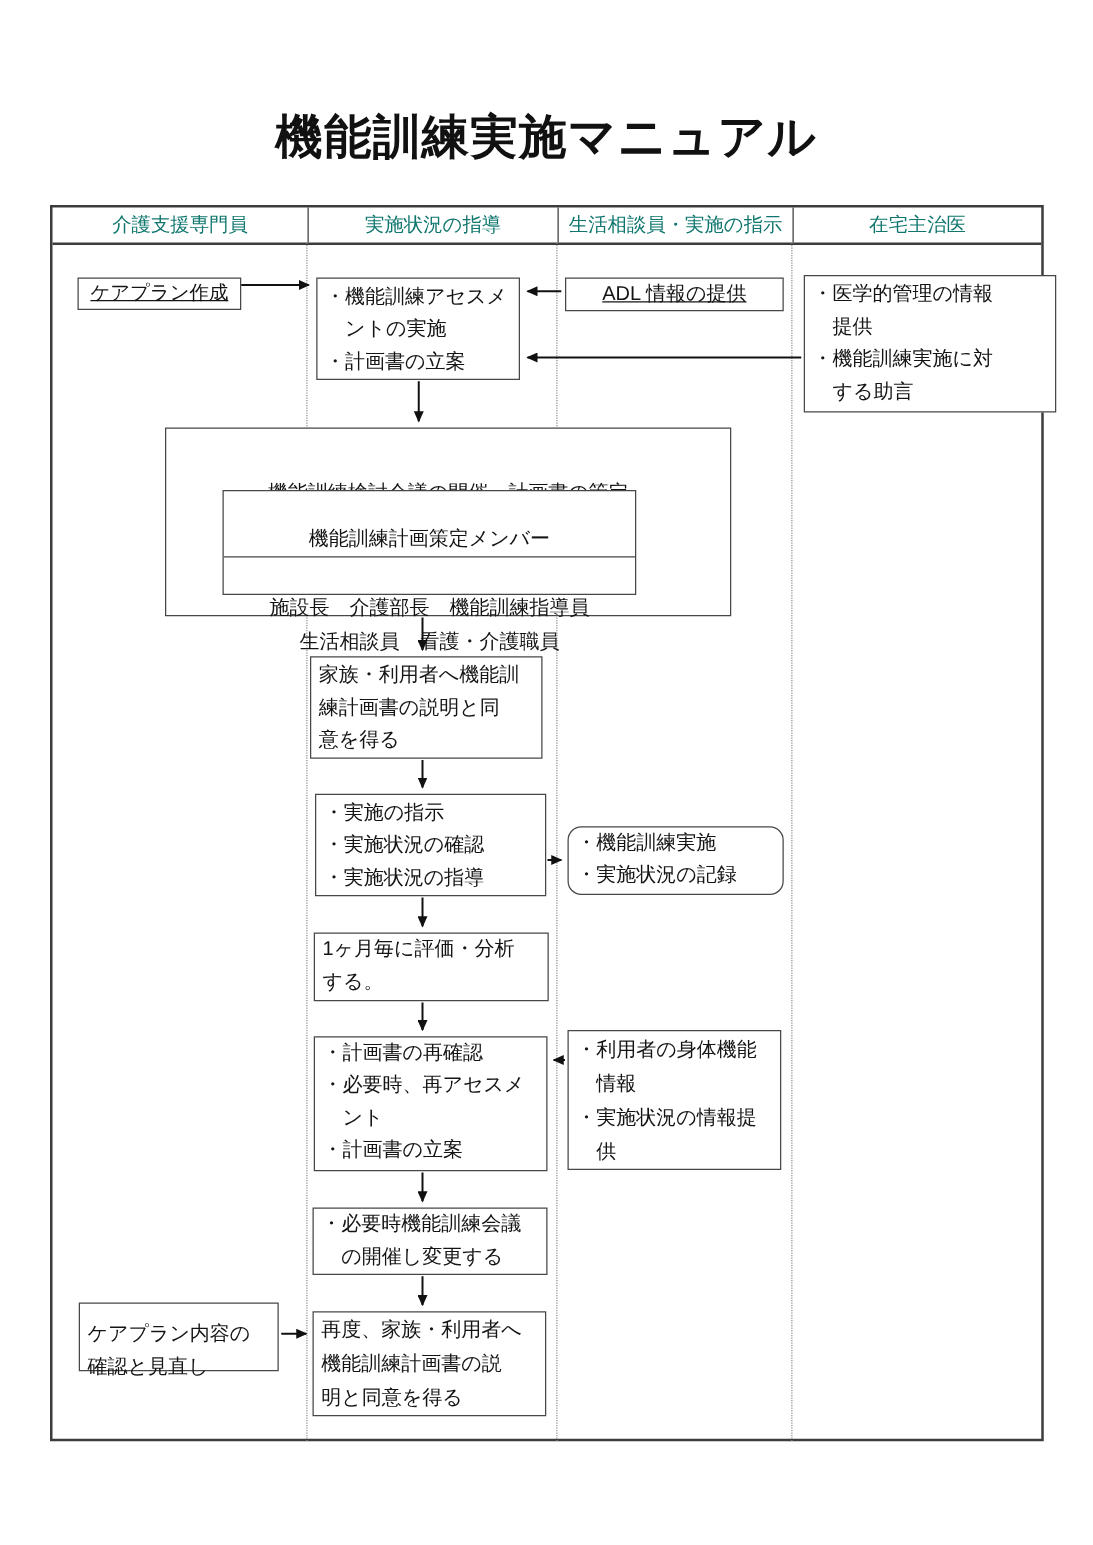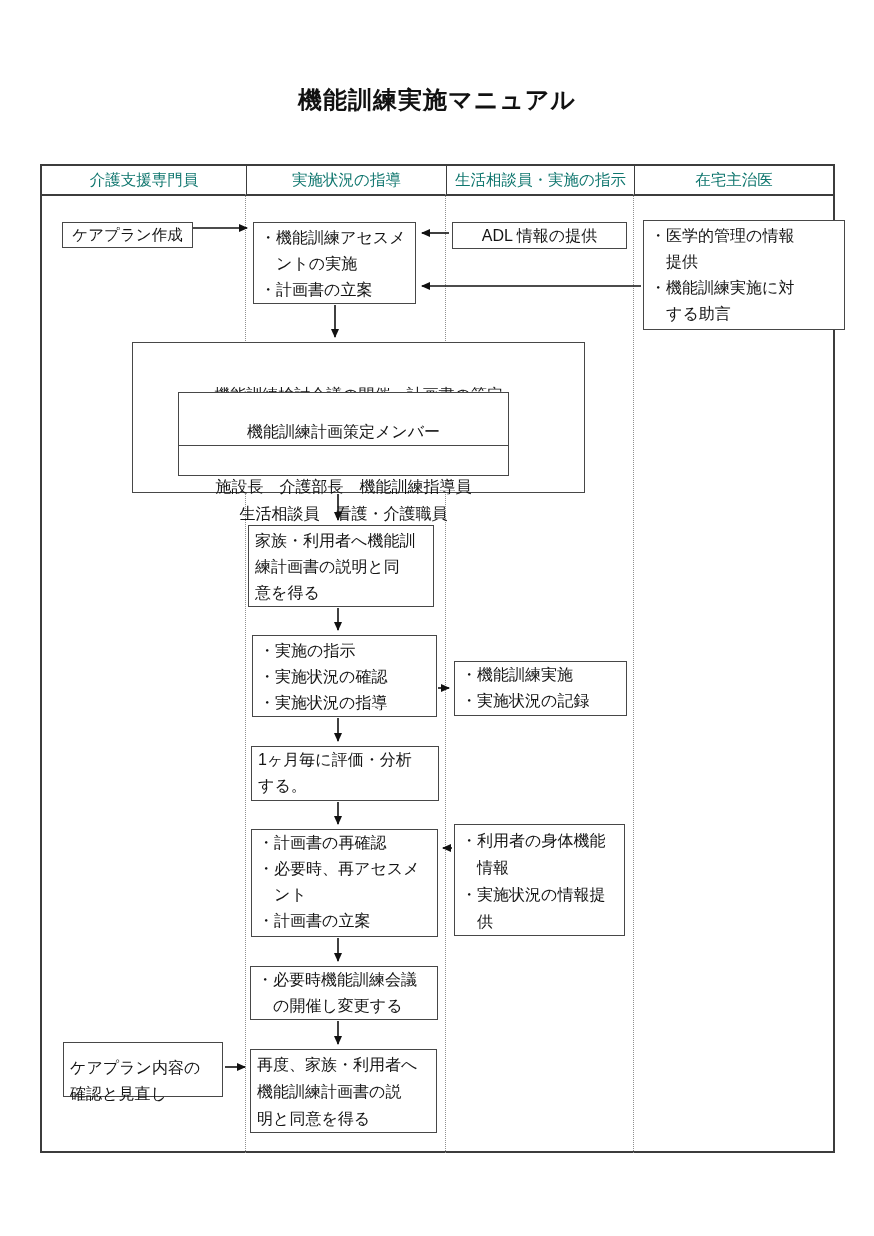--- a/index.html
+++ b/index.html
@@ -2,21 +2,21 @@
 <html lang="ja"><head>
 <meta charset="utf-8">
 <style>
   html,body{margin:0;padding:0;background:#ffffff;}
   .canvas{
     position:relative;width:874px;height:1236px;background:#ffffff;
     font-family:"Liberation Sans",sans-serif;color:#111;overflow:hidden;
   }
   .page-title{
     position:absolute;left:0;top:84px;width:874px;text-align:center;
-    font-size:24px;font-weight:bold;letter-spacing:1px;color:#111;margin:0;
+    font-size:38px;font-weight:bold;letter-spacing:1px;color:#111;margin:0;
   }
   
   .table{
     position:absolute;left:40px;top:164px;width:795px;height:989px;
     border:2px solid #3c3c3c;box-sizing:border-box;background:#fff;
   }
   .thead{display:flex;height:30px;border-bottom:2px solid #3c3c3c;box-sizing:border-box;}
   .thead .cell{
     display:flex;align-items:center;justify-content:center;
     font-size:15.5px;color:#0f766e;box-sizing:border-box;border-right:1px solid #3c3c3c;
@@ -25,21 +25,21 @@
   .c1{width:205px;} .c2{width:200px;} .c3{width:188px;} .c4{flex:1;}
   .lane-divider{
     position:absolute;width:0;border-left:1px dotted #8f8f8f;z-index:1;
   }
   
   .node{
     position:absolute;background:#fff;border:1.3px solid #474747;
     box-sizing:border-box;z-index:2;font-size:16px;line-height:26px;
     white-space:pre-line;padding:2px 6px;color:#141414;
   }
-  .center{display:flex;align-items:center;justify-content:center;text-align:center;padding:0 4px;}
+  .center{display:flex;align-items:center;justify-content:center;text-align:center;padding:0 4px;text-decoration:underline;}
   .meeting-box{padding:0;}
   .meeting-title{margin-top:15px;text-align:center;font-size:16px;line-height:22px;}
   .member-box{
     position:absolute;left:45px;top:49px;width:331px;height:84px;
     border:1.2px solid #474747;box-sizing:border-box;background:#fff;
   }
   .member-header{
     height:27px;display:flex;align-items:center;justify-content:center;
     border-bottom:1.2px solid #474747;box-sizing:border-box;font-size:16px;
   }
@@ -89,21 +89,21 @@
   </div>
 
   <div class="node" style="left:248px;top:525px;width:186px;height:82px;">家族・利用者へ機能訓
 練計画書の説明と同
 意を得る</div>
 
   <div class="node" style="left:252px;top:635px;width:185px;height:82px;">・実施の指示
 ・実施状況の確認
 ・実施状況の指導</div>
 
-  <div class="node" style="left:454px;top:661px;width:173px;height:55px;padding-top:0;">・機能訓練実施
+  <div class="node" style="left:454px;top:661px;width:173px;height:55px;padding-top:0;border-radius:11px;">・機能訓練実施
 ・実施状況の記録</div>
 
   <div class="node" style="left:251px;top:746px;width:188px;height:55px;padding-top:0;">1ヶ月毎に評価・分析
 する。</div>
 
   <div class="node" style="left:251px;top:829px;width:187px;height:108px;padding-top:0;">・計画書の再確認
 ・必要時、再アセスメ
 　ント
 ・計画書の立案</div>
 

